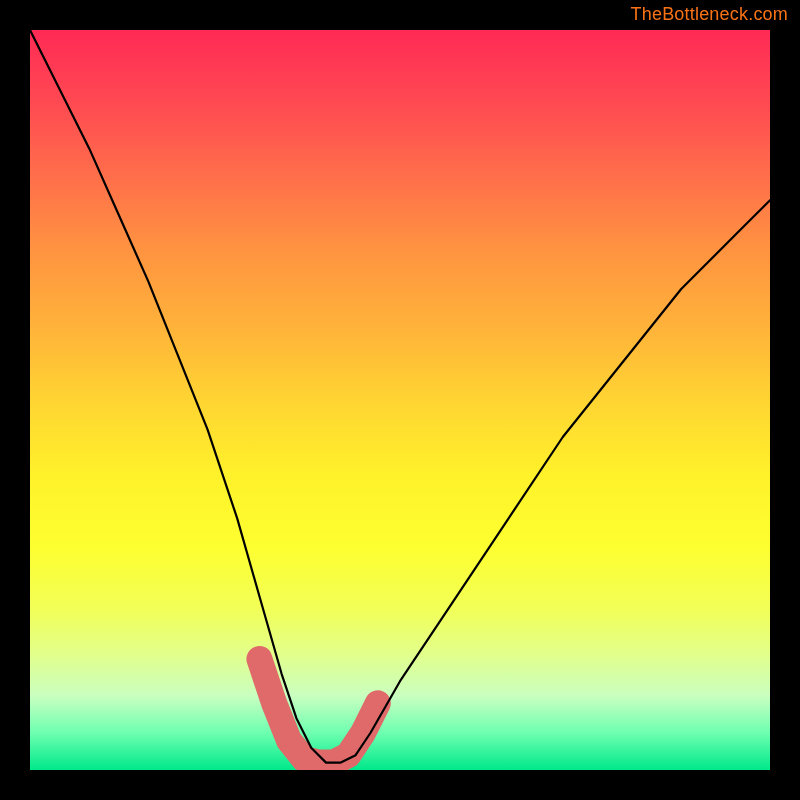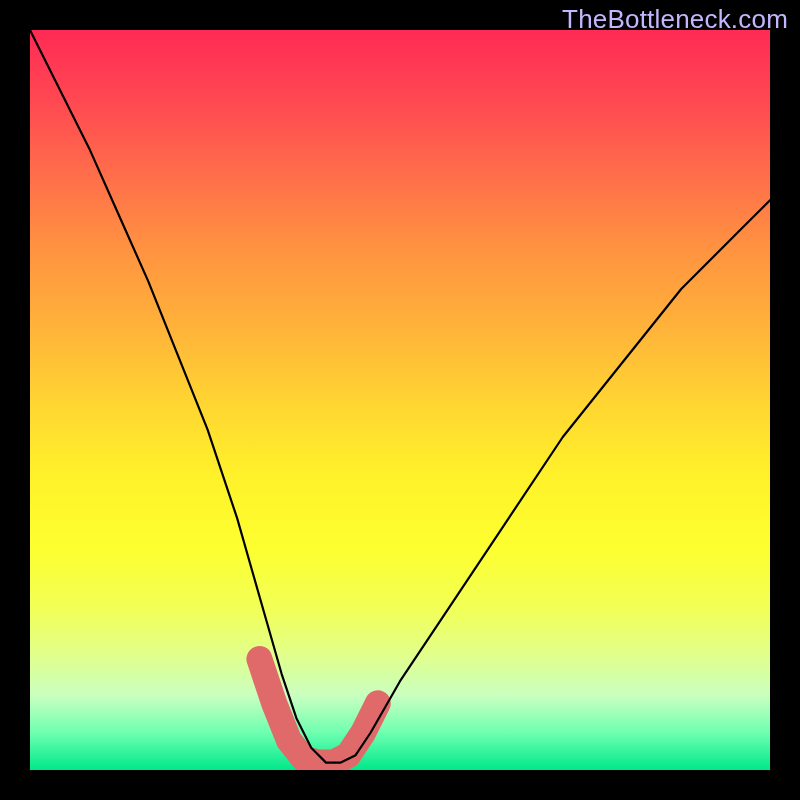--- a/index.html
+++ b/index.html
@@ -38,22 +38,22 @@
       #e3ff88 84%,
       #c9ffc0 90%,
       #6dffb0 95%,
       #00e88a 100%
     );
   }
   .watermark {
     position: absolute;
     top: 4px;
     right: 12px;
-    color: #c4b5fd;
-    font-size: 26px;
+    color: #f97316;
+    font-size: 18px;
     letter-spacing: 0.2px;
     font-weight: 500;
   }
   svg.curve {
     position: absolute;
     left: 0;
     top: 0;
     width: 740px;
     height: 740px;
   }

